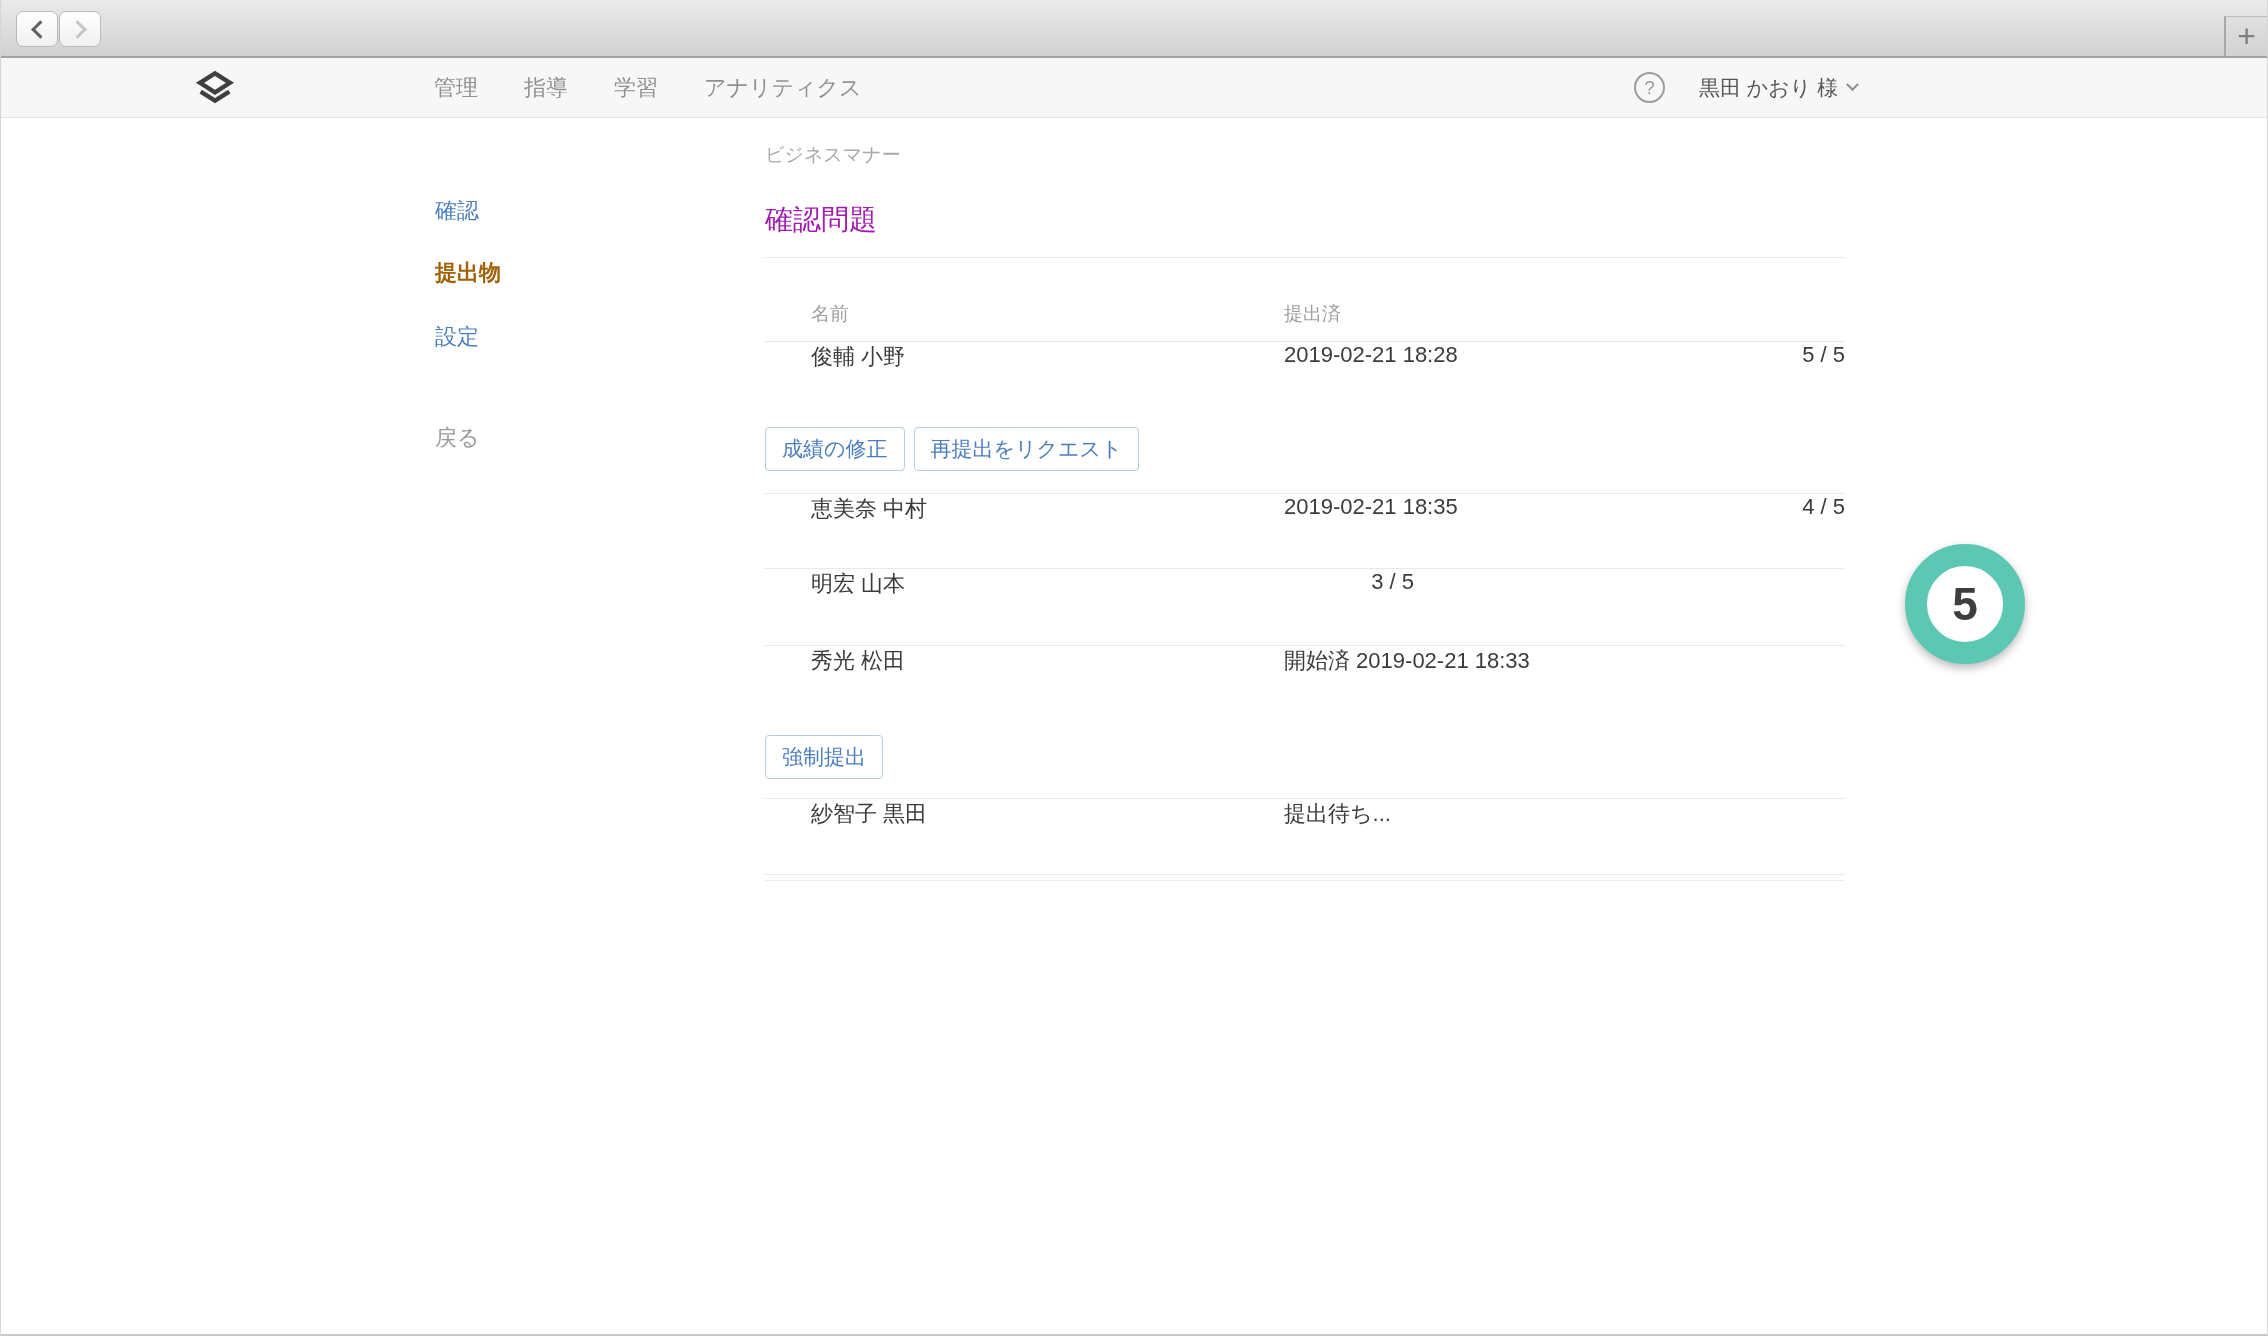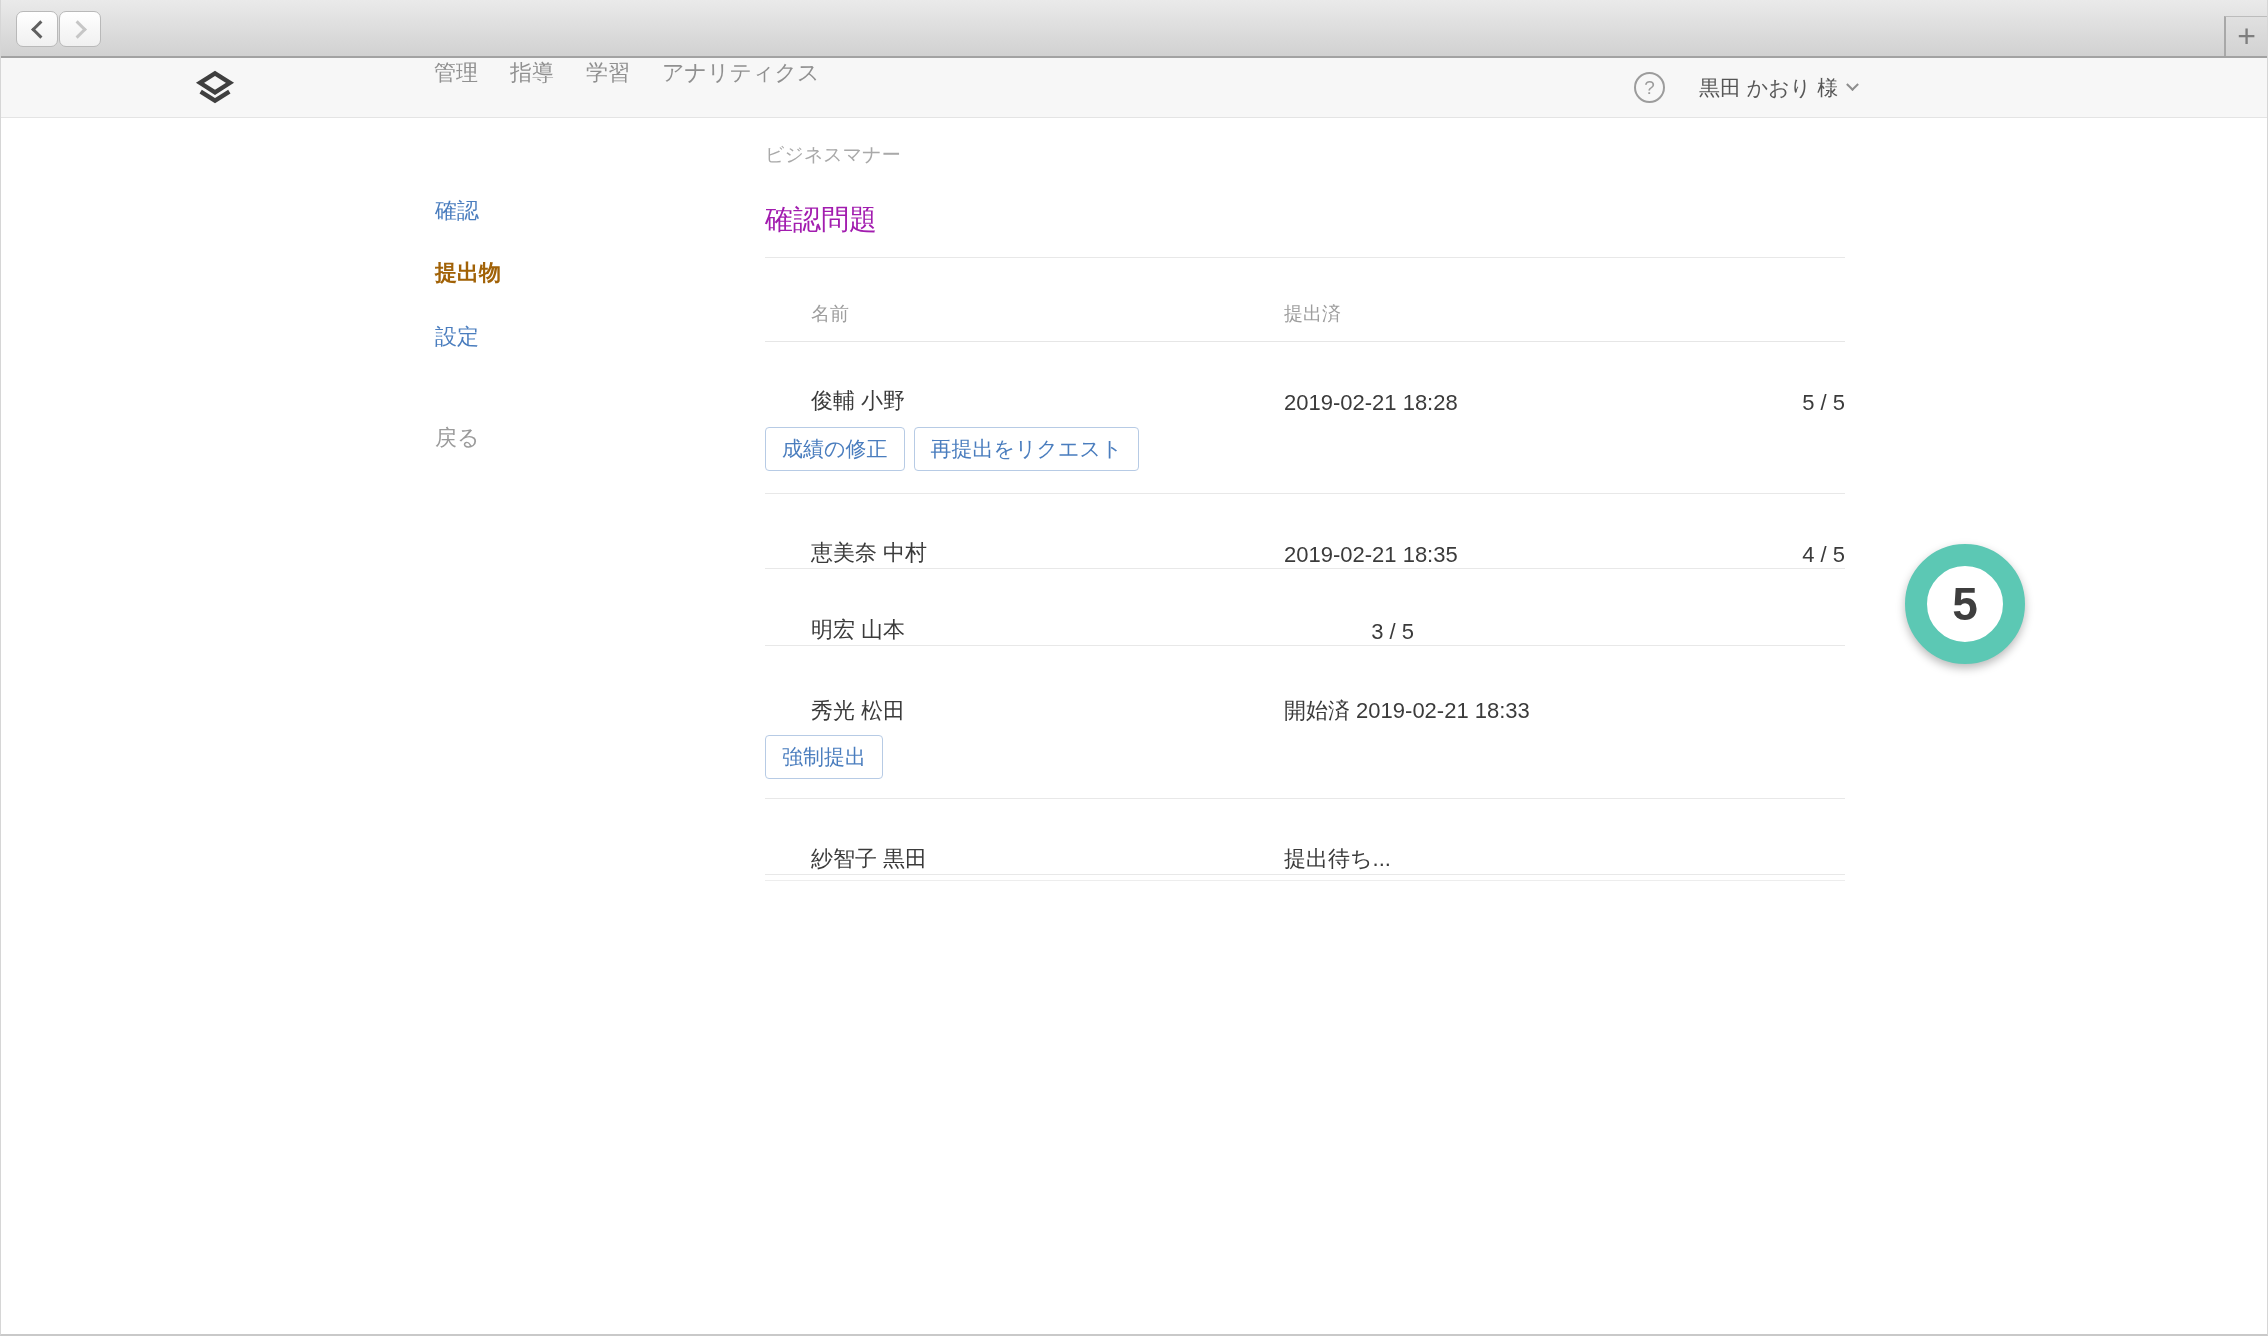--- a/index.html
+++ b/index.html
@@ -24,21 +24,21 @@
             border-left:2px solid #a8a8a8; border-top:1px solid #bcbcbc;
             background:linear-gradient(#e0e0e0,#d2d2d2);
             display:flex; align-items:center; justify-content:center;
             font-size:32px; font-weight:300; color:#7e7e7e; }
 
   
   .app-header { position:absolute; top:58px; left:0; right:0; height:60px;
                 background:#f7f7f7; border-bottom:1px solid #e4e4e4; }
   .logo { position:absolute; left:194px; top:10px; width:40px; height:40px; color:#3f3f3f; }
   .main-nav { position:absolute; left:433px; top:0; height:100%; display:flex;
-              align-items:flex-start; gap:32px; }
+              align-items:center; gap:46px; }
   .main-nav .nav-item { font-size:22px; color:#909090; cursor:default; }
   .hdr-right { position:absolute; left:1633px; top:0; height:100%;
                display:flex; align-items:center; gap:34px; }
   .help { width:31px; height:31px; border:2px solid #9c9c9c; border-radius:50%;
           display:flex; align-items:center; justify-content:center;
           font-size:19px; color:#9c9c9c; }
   .user { display:flex; align-items:center; font-size:21px; color:#565656; }
   .chev-down { width:9px; height:9px; border-right:2px solid #8e8e8e; border-bottom:2px solid #8e8e8e;
                transform:rotate(45deg) translate(-2px,-2px); margin-left:10px; }
 
@@ -54,21 +54,21 @@
   .page-title { margin-top:36px; font-size:28px; line-height:36px; font-weight:500; color:#a21caf;font-family:Liberation Serif, serif; }
   .rule { margin-top:19px; border-bottom:1px solid #e8e8e8; }
 
   .thead { height:84px; display:flex; align-items:flex-end; padding-bottom:14px;
            border-bottom:1px solid #e6e6e6; font-size:19px; color:#9e9e9e; }
   .col-name { width:473px;margin-left:46px; }
   .col-sub  { flex:1; }
   .col-score{ width:130px; text-align:right; }
 
   .trow { border-bottom:1px solid #e8e8e8; }
-  .trow .line { display:flex; align-items:flex-end; font-size:22px; color:#3b3b3b; }
+  .trow .line { display:flex; align-items:flex-start; font-size:22px; color:#3b3b3b; }
   .r1 { height:152px; } .r1 .line { height:74px; }
   .r2 { height:75px; }  .r2 .line { height:100%; }
   .r3 { height:77px; }  .r3 .line { height:100%; }
   .r4 { height:153px; } .r4 .line { height:80px; }
   .r5 { height:76px; }  .r5 .line { height:100%; }
   .actions { display:flex; gap:9px; margin-top:11px; }
   .r4 .actions { margin-top:9px; }
   .btn { display:inline-flex; align-items:center; height:44px; padding:0 16px;
          background:#fff; border:1px solid #b7cbe5; border-radius:4px;
          font-size:21px; color:#4a7dbe; cursor:pointer; font-family:inherit; }

